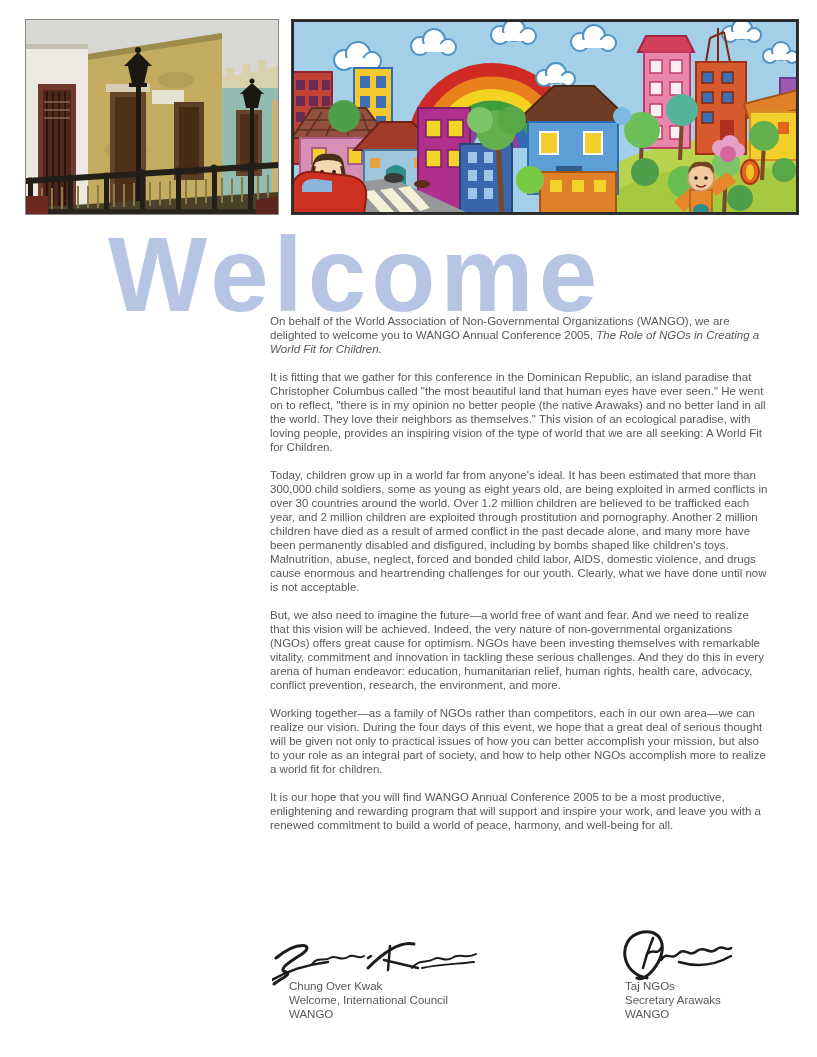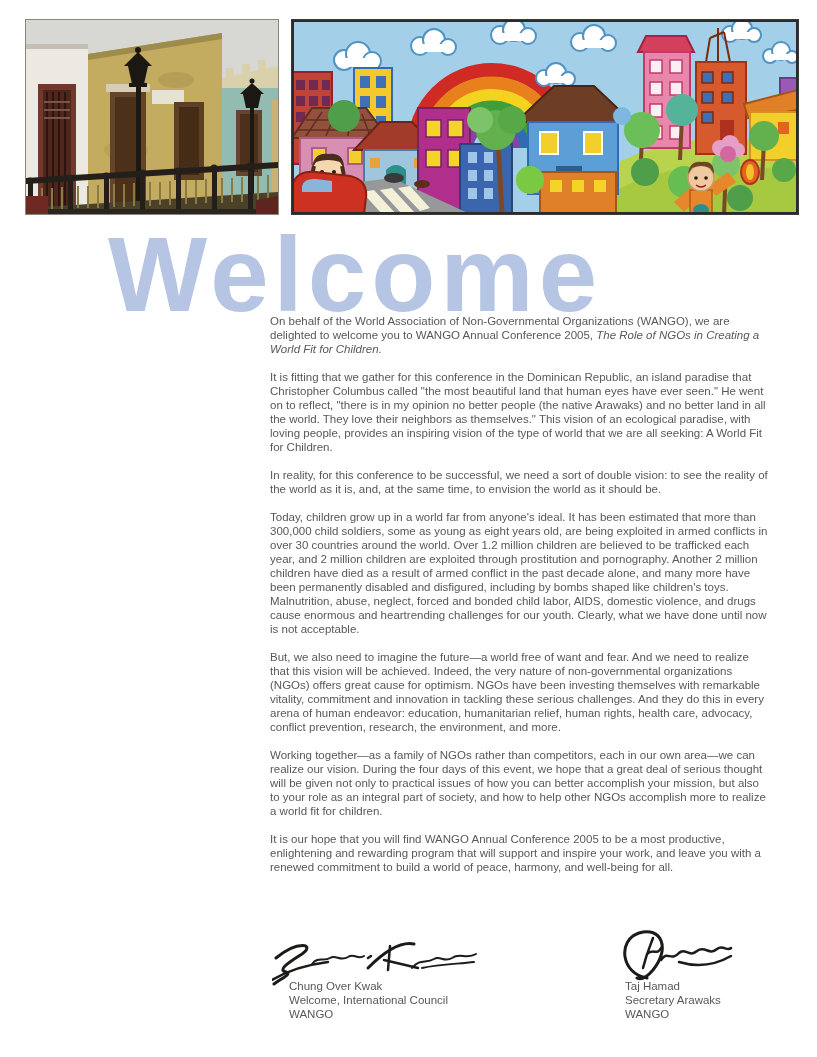--- a/index.html
+++ b/index.html
@@ -378,21 +378,20 @@
       </g>
       <rect x="1" y="1" width="504" height="192" fill="none" stroke="#2b2b2b" stroke-width="2"></rect>
     </svg>
   </div>
 
   <h1 class="welcome">Welcome</h1>
 
   <div class="letter">
     <p><span>On behalf of the World Association of Non-Governmental Organizations (WANGO), we are delighted to welcome you to WANGO Annual Conference 2005, </span><i>The Role of NGOs in Creating a World Fit for Children.</i></p>
     <p>It is fitting that we gather for this conference in the Dominican Republic, an island paradise that Christopher Columbus called "the most beautiful land that human eyes have ever seen." He went on to reflect, "there is in my opinion no better people (the native Arawaks) and no better land in all the world. They love their neighbors as themselves." This vision of an ecological paradise, with loving people, provides an inspiring vision of the type of world that we are all seeking: A World Fit for Children.</p>
-    <p>In reality, for this conference to be successful, we need a sort of double vision: to see the reality of the world as it is, and, at the same time, to envision the world as it should be.</p>
     <p>Today, children grow up in a world far from anyone's ideal. It has been estimated that more than 300,000 child soldiers, some as young as eight years old, are being exploited in armed conflicts in over 30 countries around the world. Over 1.2 million children are believed to be trafficked each year, and 2 million children are exploited through prostitution and pornography. Another 2 million children have died as a result of armed conflict in the past decade alone, and many more have been permanently disabled and disfigured, including by bombs shaped like children's toys. Malnutrition, abuse, neglect, forced and bonded child labor, AIDS, domestic violence, and drugs cause enormous and heartrending challenges for our youth. Clearly, what we have done until now is not acceptable.</p>
     <p>But, we also need to imagine the future—a world free of want and fear. And we need to realize that this vision will be achieved. Indeed, the very nature of non-governmental organizations (NGOs) offers great cause for optimism. NGOs have been investing themselves with remarkable vitality, commitment and innovation in tackling these serious challenges. And they do this in every arena of human endeavor: education, humanitarian relief, human rights, health care, advocacy, conflict prevention, research, the environment, and more.</p>
     <p>Working together—as a family of NGOs rather than competitors, each in our own area—we can realize our vision. During the four days of this event, we hope that a great deal of serious thought will be given not only to practical issues of how you can better accomplish your mission, but also to your role as an integral part of society, and how to help other NGOs accomplish more to realize a world fit for children.</p>
     <p>It is our hope that you will find WANGO Annual Conference 2005 to be a most productive, enlightening and rewarding program that will support and inspire your work, and leave you with a renewed commitment to build a world of peace, harmony, and well-being for all.</p>
   </div>
 
   <svg class="sig sig-left" width="210" height="52" viewBox="0 0 210 52">
     <g fill="none" stroke="#1e1a18" stroke-linecap="round">
       <path d="M4,24 C26,6 44,10 30,20 C14,30 6,36 14,38 C20,40 10,44 2,50" stroke-width="3"></path>
       <path d="M0,46 C20,34 40,30 56,28" stroke-width="2.5"></path>
@@ -413,18 +412,18 @@
       <path d="M66,34 C86,40 104,36 118,28" stroke-width="2.5"></path>
     </g>
   </svg>
 
   <div class="names names-left">
     <div>Chung Over Kwak</div>
     <div>Welcome, International Council</div>
     <div>WANGO</div>
   </div>
   <div class="names names-right">
-    <div>Taj Hamad</div>
+    <div>Taj NGOs</div>
     <div>Secretary Arawaks</div>
     <div>WANGO</div>
   </div>
 
 </div>
 
 </body></html>

